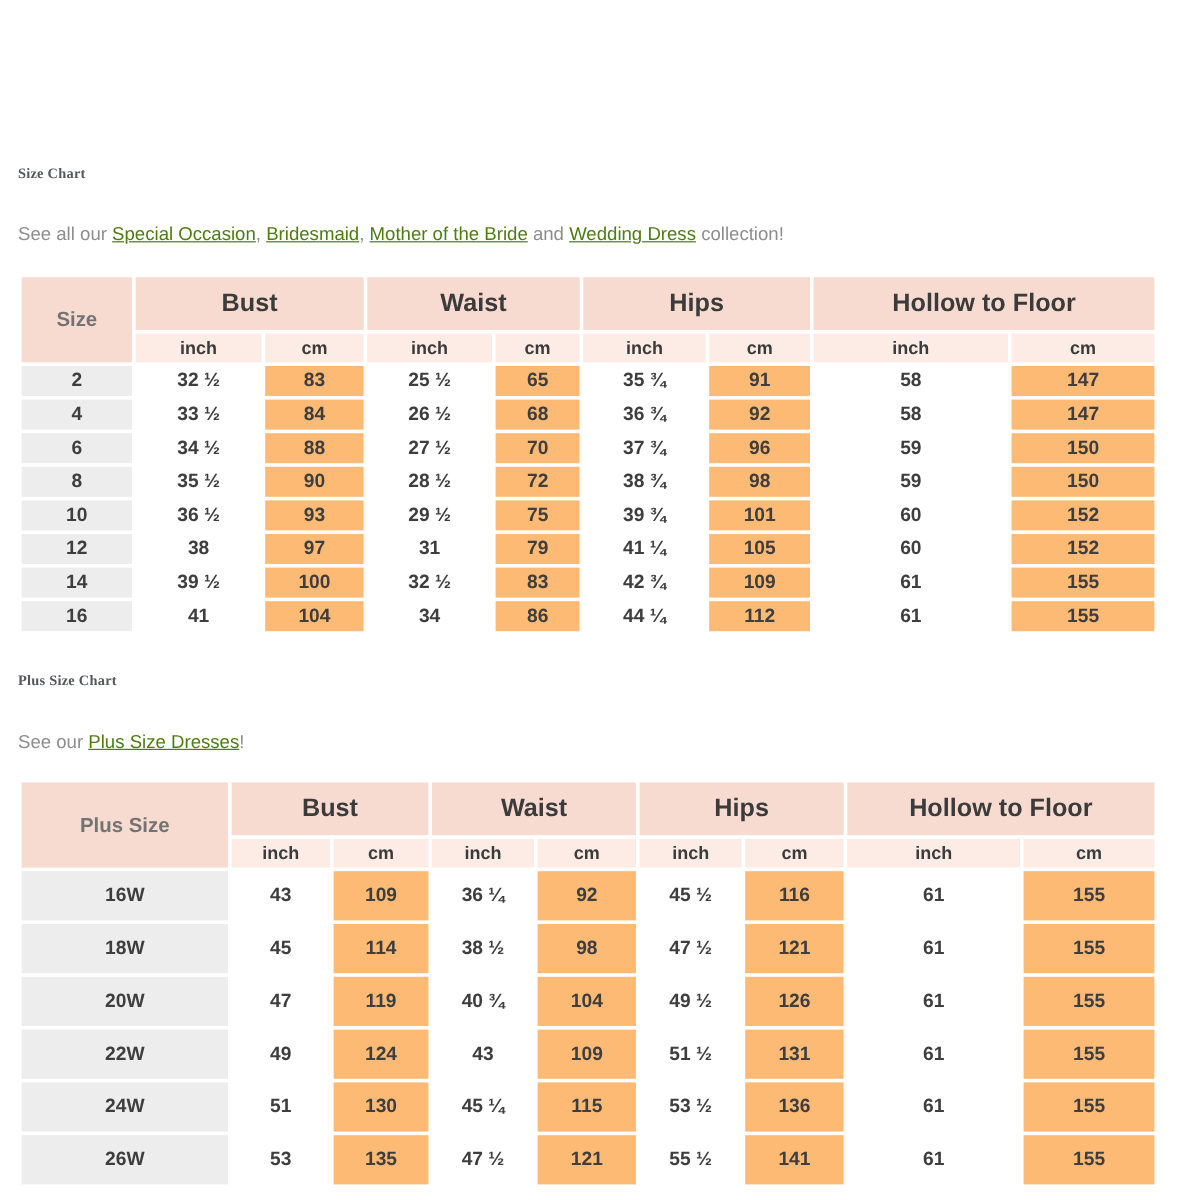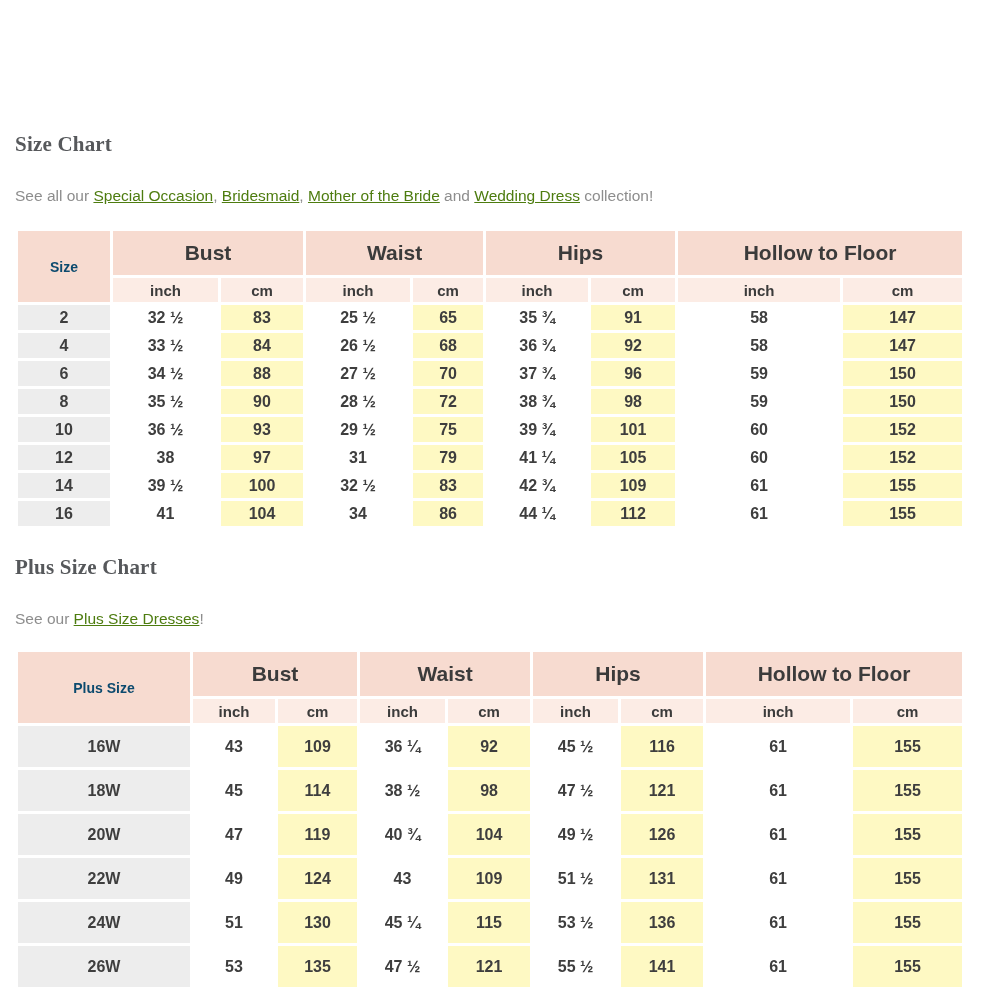--- a/index.html
+++ b/index.html
@@ -13,21 +13,21 @@
   .page {
     box-sizing: border-box;
     width: 1000px;
     height: 1000px;
     padding: 133px 35px 0 15px;
     overflow: hidden;
   }
   .section-title {
     margin: 0;
     font-family: "Liberation Serif", "DejaVu Serif", serif;
-    font-size: 21px;
+    font-size: 12px;
     line-height: 23px;
     font-weight: 700;
     color: #56585b;
     letter-spacing: 0.2px;
   }
   .section-title.plus { margin-top: 27px; }
   .intro {
     margin: 30px 0 0 0;
     font-size: 15.5px;
     line-height: 20px;
@@ -48,23 +48,23 @@
   }
   table.size-table.plus { margin-top: 20px; }
   th, td {
     padding: 0;
     text-align: center;
     white-space: nowrap;
     overflow: hidden;
   }
   th.corner {
     background: #f7dbd0;
-    font-size: 14px;
-    font-weight: 700;
-    color: #0c4a6e;
+    font-size: 17px;
+    font-weight: 700;
+    color: #737373;
   }
   th.group {
     background: #f7dbd0;
     height: 44px;
     font-size: 21px;
     font-weight: 700;
     color: #3b3b3b;
   }
   th.unit {
     background: #fcece5;
@@ -74,21 +74,21 @@
     color: #3b3b3b;
   }
   td {
     height: 25px;
     font-size: 16px;
     font-weight: 700;
     color: #3e3e3e;
   }
   table.size-table.plus td { height: 41px; }
   td.row-label { background: #ededed; }
-  td.cell-gray { background: #fef9c3; }
+  td.cell-gray { background: #fdba74; }
   td.cell-white { background: #ffffff; }
 </style>
 </head>
 <body>
 
 <div class="page">
 
   <section>
     <h2 class="section-title">Size Chart</h2>
 

